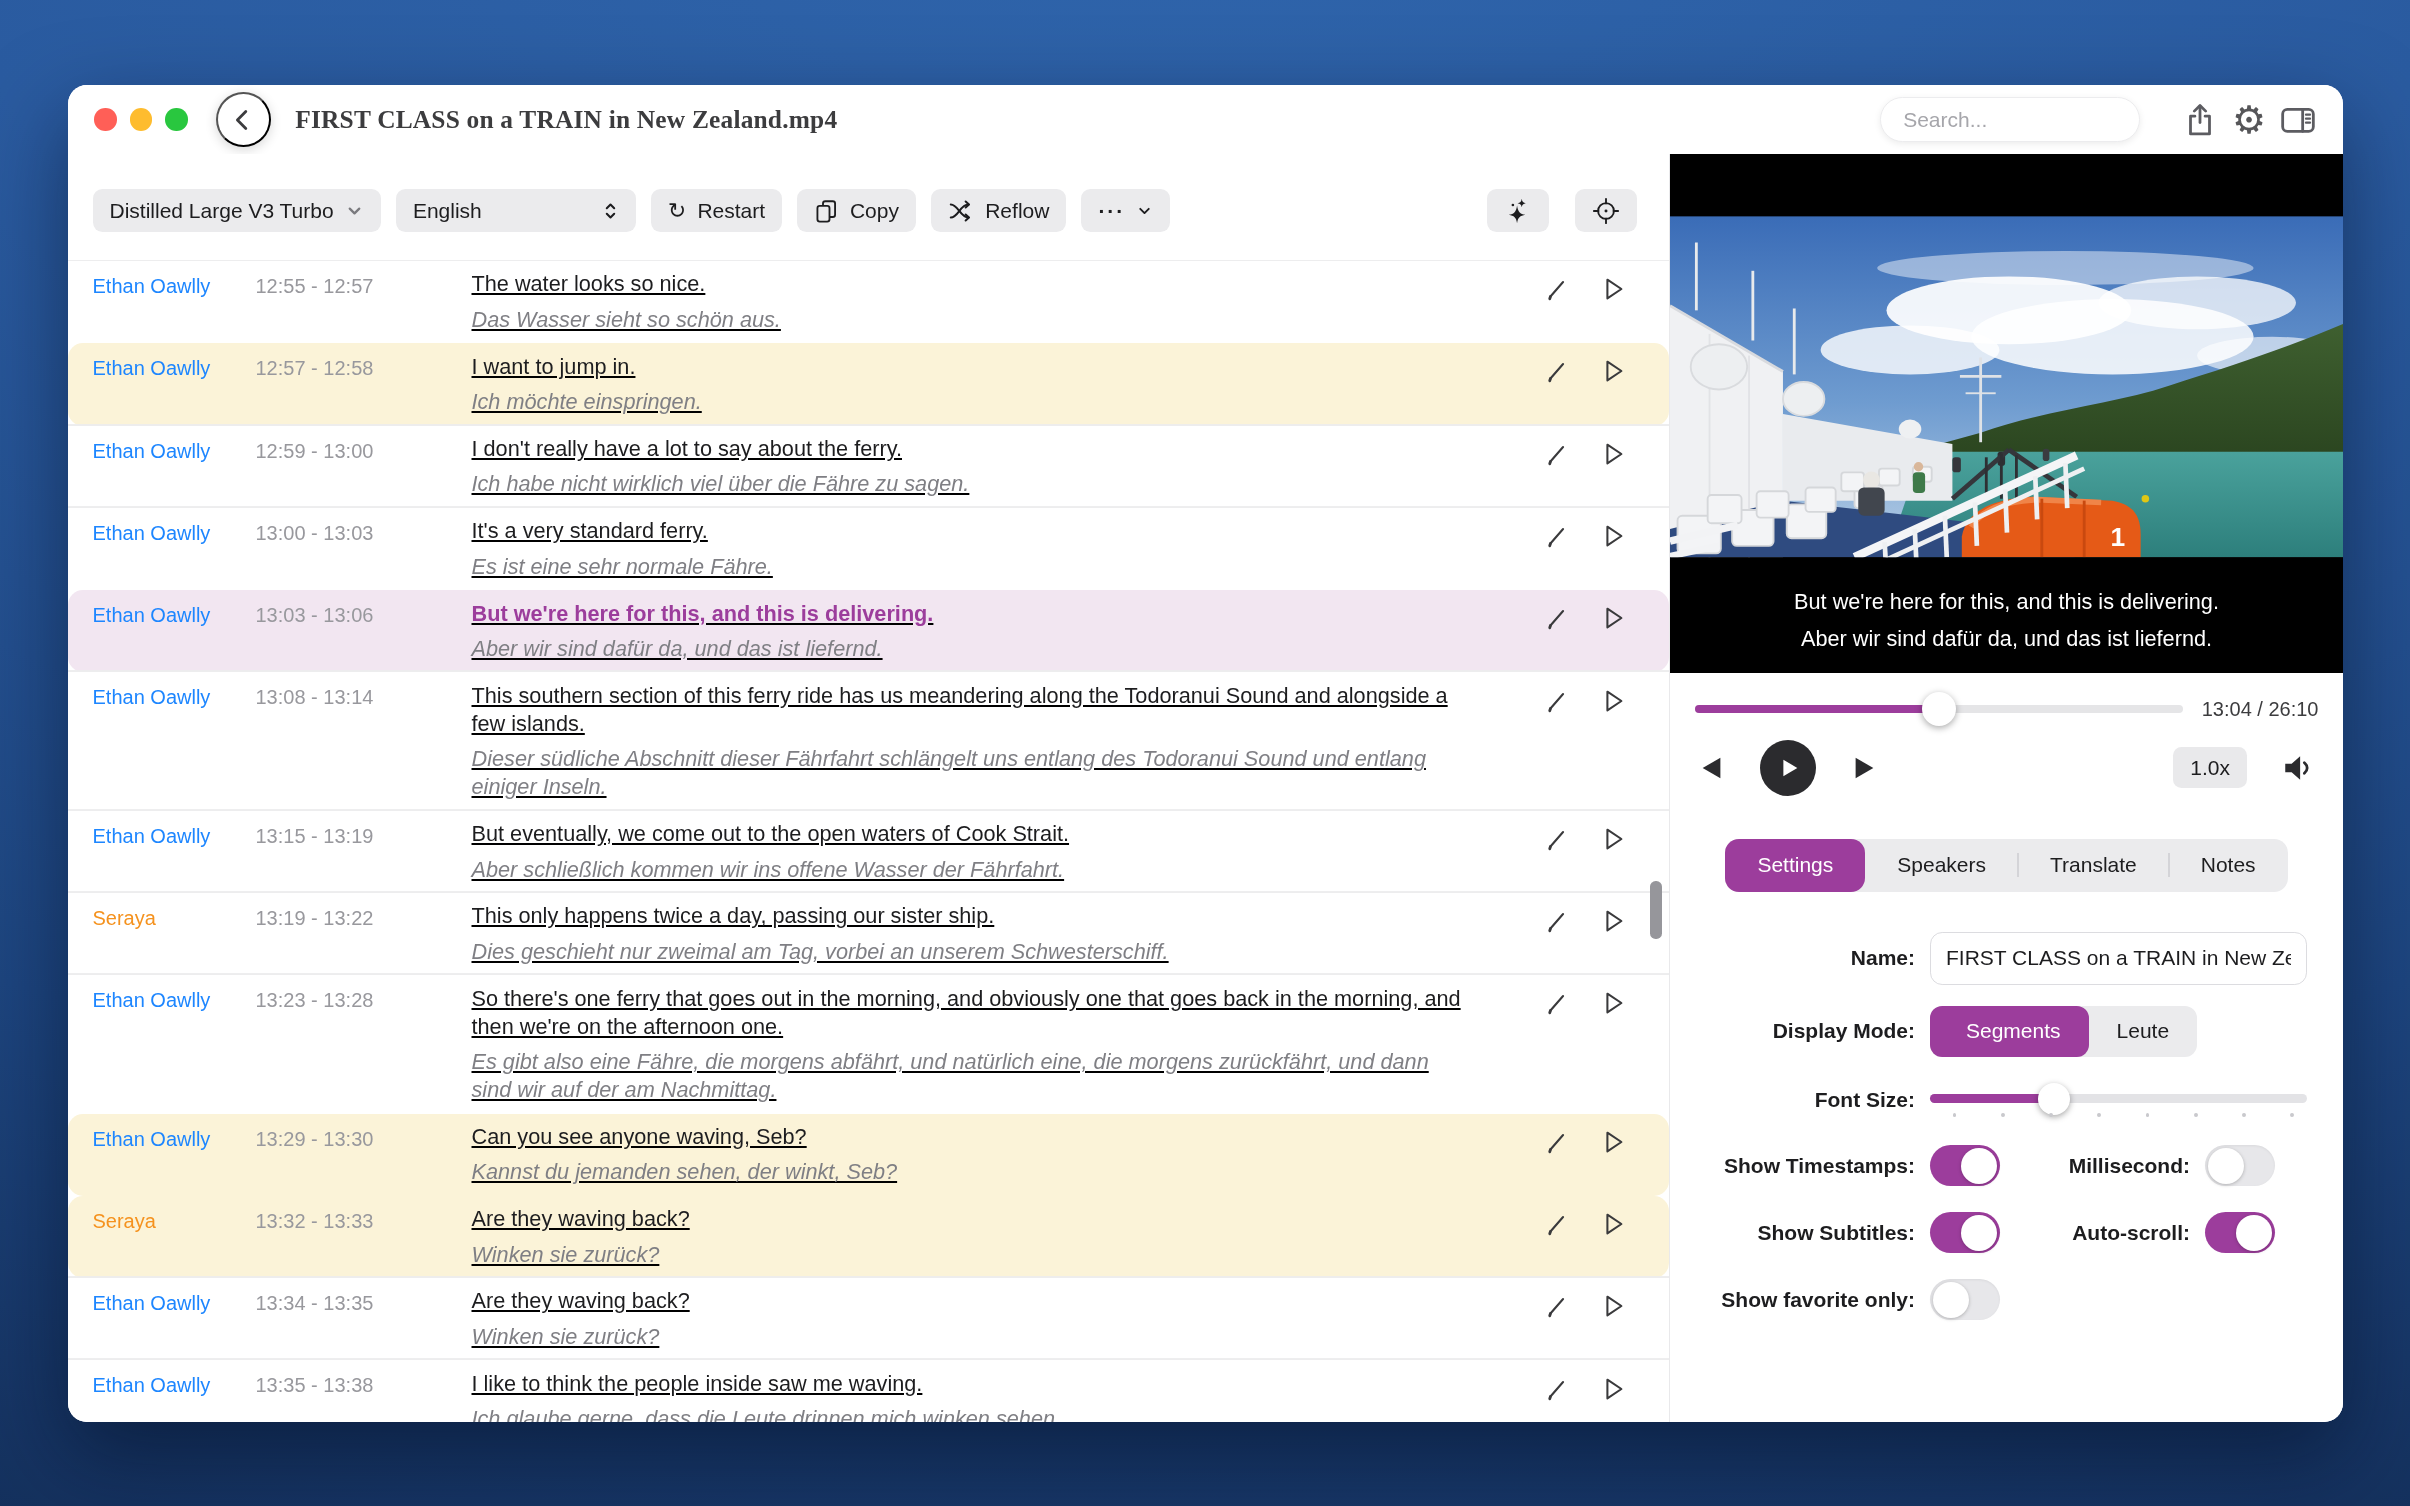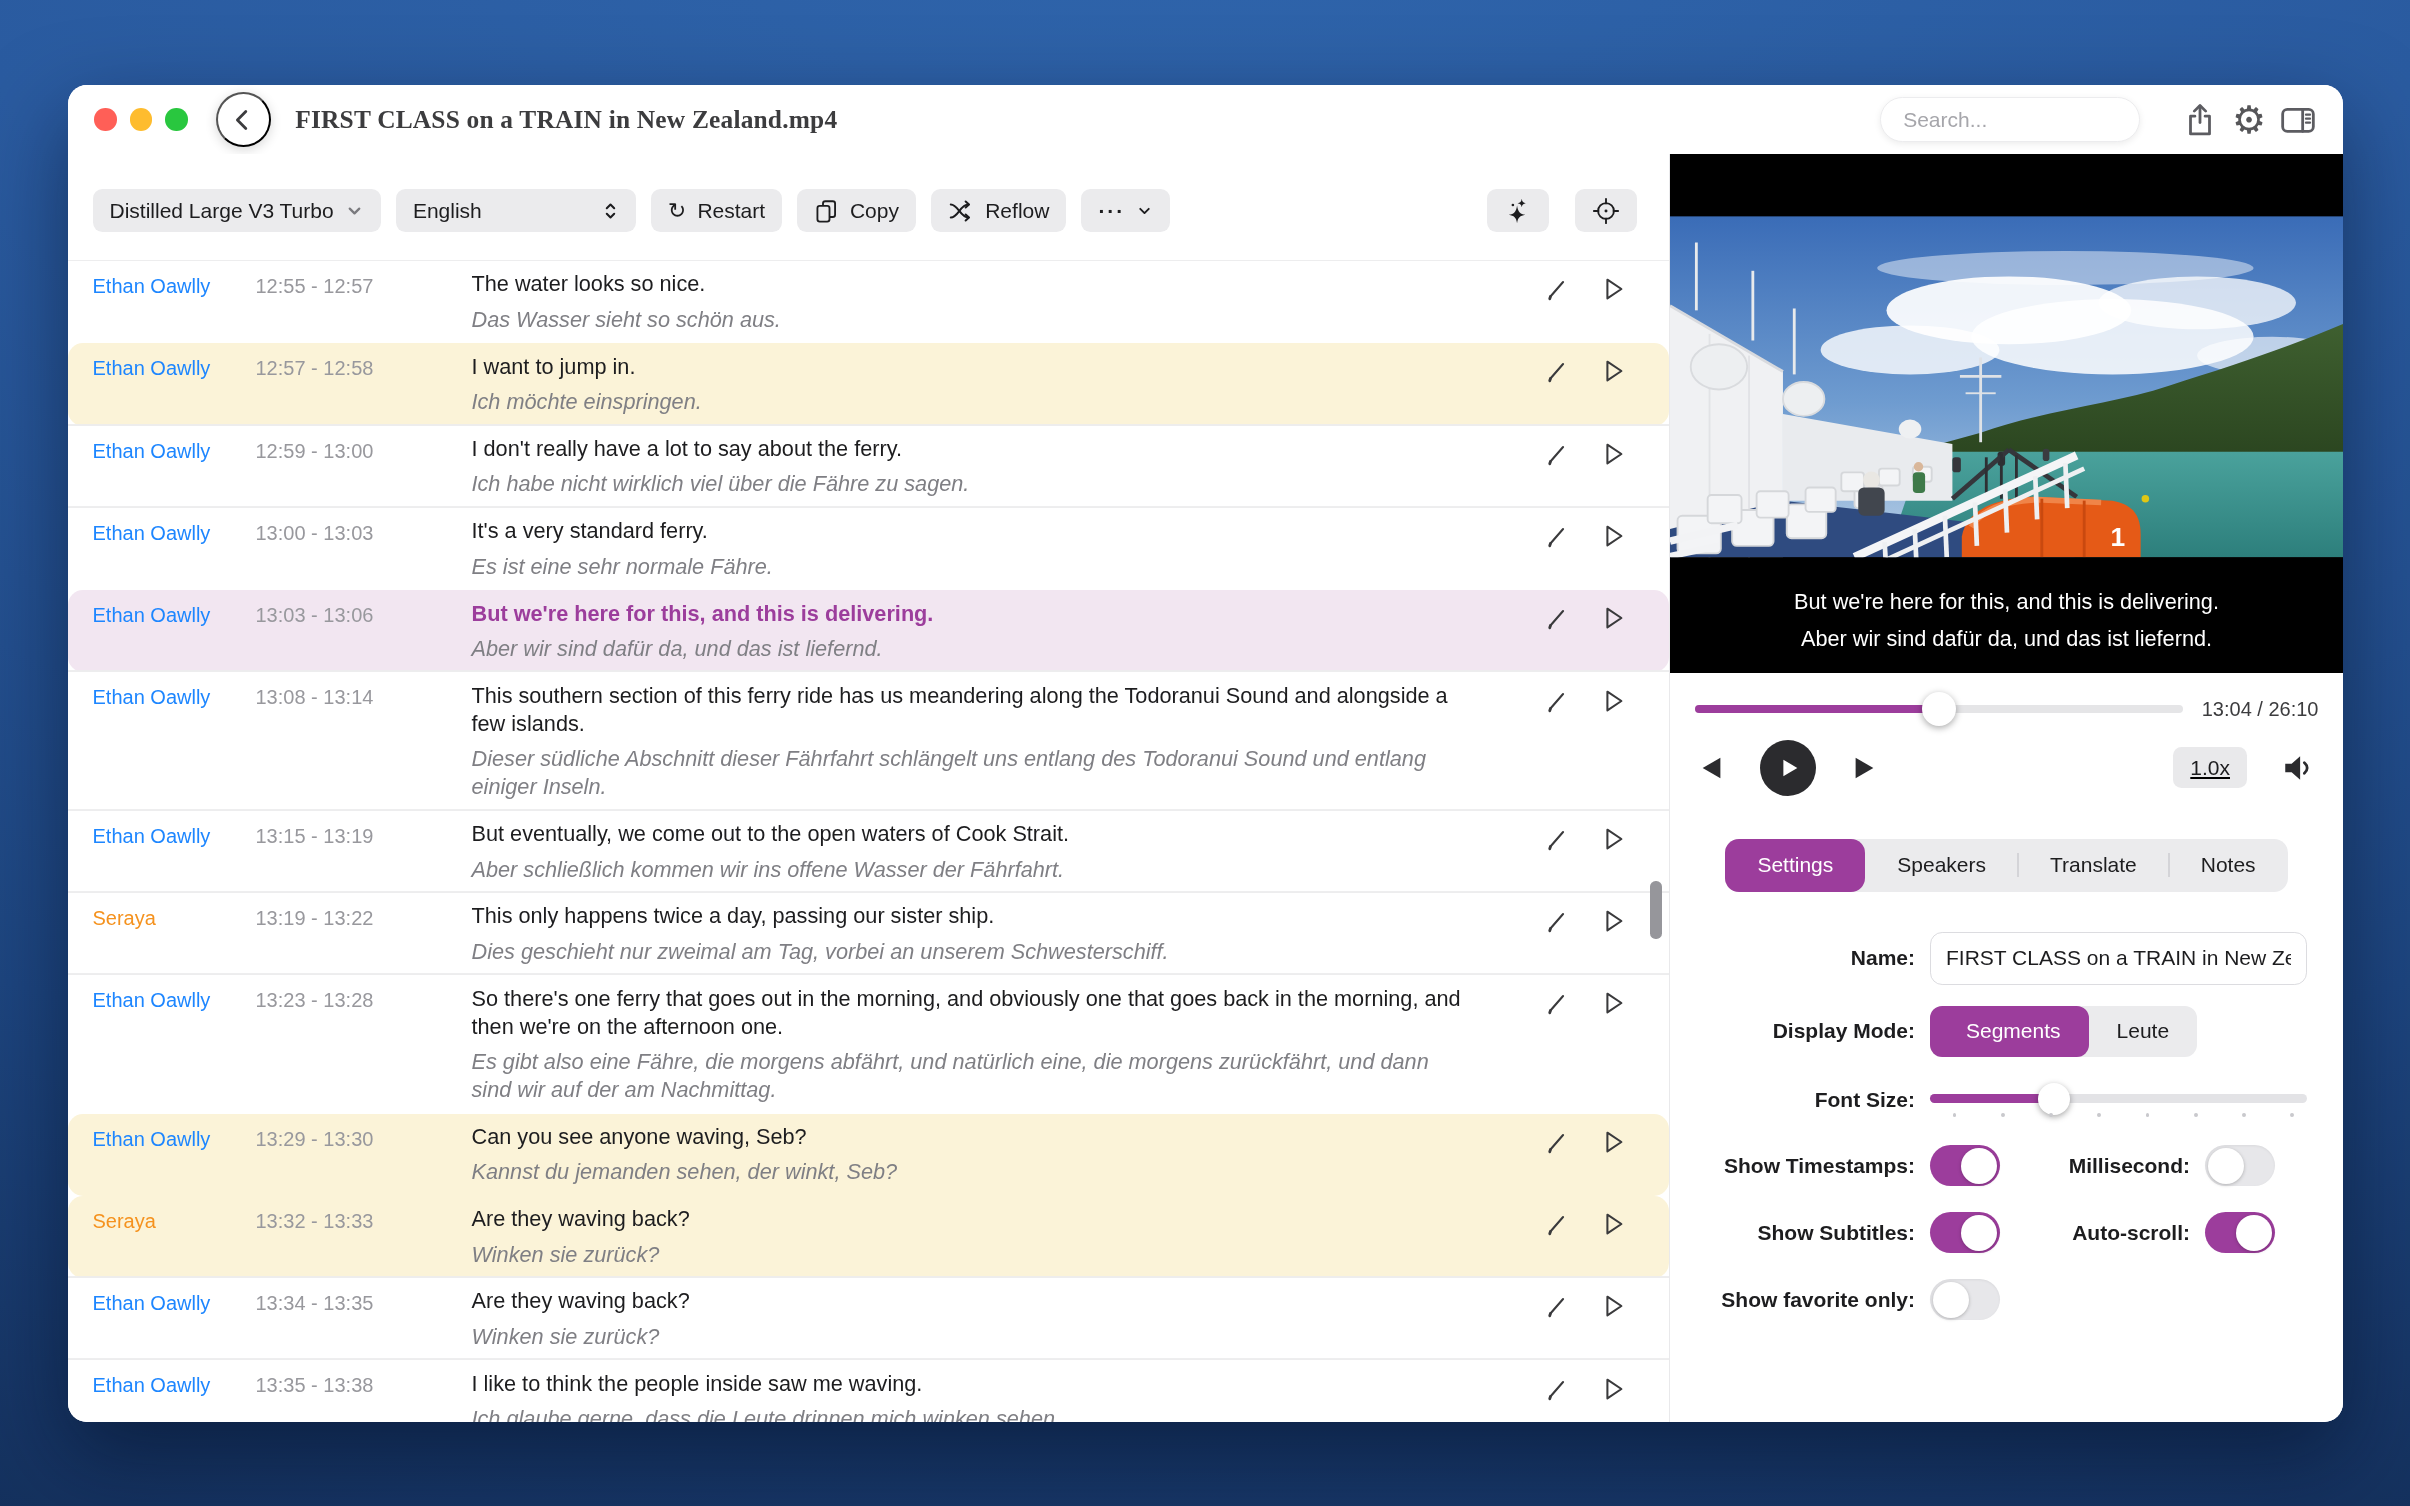--- a/index.html
+++ b/index.html
@@ -38,21 +38,21 @@
   .sqbtn{width:62px;height:43px;background:#ebebed;border:none;border-radius:9.4px;display:flex;align-items:center;justify-content:center;}
 
   .rows{flex:1;overflow:hidden;border-top:1.9px solid #ededee;}
   .t-row{display:grid;grid-template-columns:163px 216px minmax(0,1017px) 1fr;align-items:start;
     padding:9.4px 0 9.4px 24.5px;position:relative;}
   .t-row + .t-row{box-shadow:0 -1.9px 0 #ededee;}
   .t-row.hl-yellow{background:#fbf3d8;border-radius:15px;box-shadow:none;}
   .t-row.hl-active{background:#f2e6f1;border-radius:15px;box-shadow:none;}
   .speaker{font-size:20px;font-weight:500;padding-top:4.7px;}
   .time{font-size:20px;color:#98989d;padding-top:4.7px;}
-  .texts{padding-right:19px;}
+  .texts{padding-right:19px;text-decoration:underline;}
   .en{font-size:21.7px;color:#1d1d1f;line-height:28px;}
   .t-row.hl-active .en{color:var(--accent);font-weight:700;}
   .de{font-size:21.7px;color:#7f7f84;font-style:italic;line-height:28px;margin-top:7.5px;}
   .actions{display:flex;gap:26px;justify-self:end;padding-right:41px;padding-top:3.8px;}
   .icon-btn{background:none;border:none;display:flex;align-items:center;justify-content:center;width:30px;height:30px;}
   .scroll-thumb{position:absolute;right:7.5px;top:727px;width:11.3px;height:58px;border-radius:5.6px;background:#96969b;}
 
   
   .right{flex:1;border-left:1.9px solid #e9e9eb;display:flex;flex-direction:column;background:#fff;}
   .video{height:519px;background:#000;position:relative;flex:none;}
@@ -60,21 +60,21 @@
   .subs{position:absolute;left:0;right:0;bottom:15px;text-align:center;line-height:35px;}
   .subs span{display:inline-block;background:rgba(0,0,0,.48);color:#fff;font-size:21.7px;padding:0 11.3px;border-radius:1.9px;}
 
   .progress-row{display:flex;align-items:center;gap:19px;margin:24.5px 24.5px 0;}
   .ptrack{flex:1;height:8.5px;border-radius:4.7px;background:#e5e5e7;position:relative;}
   .pfill{position:absolute;left:0;top:0;bottom:0;border-radius:4.7px;background:var(--accent);}
   .pthumb{position:absolute;top:50%;width:34px;height:34px;border-radius:50%;background:#fff;
     box-shadow:0 1.9px 7.5px rgba(0,0,0,.35);transform:translate(-50%,-50%);}
   .ptime{font-size:20px;color:#3c3c3e;white-space:nowrap;}
 
-  .controls-row{display:flex;align-items:center;margin:19px 28px 0;gap:34px;text-decoration:underline;}
+  .controls-row{display:flex;align-items:center;margin:19px 28px 0;gap:34px;}
   .ctl{background:none;border:none;display:flex;align-items:center;justify-content:center;}
   .play-btn{width:56px;height:56px;border-radius:50%;background:#2b2b2e;display:flex;align-items:center;justify-content:center;border:none;}
   .ctl-spacer{flex:1;}
   .speed{background:#e9e9eb;border:none;border-radius:8.5px;padding:8.5px 17px;font-size:21px;color:#1d1d1f;font-family:inherit;}
 
   .tabs{margin:43px auto 0;display:flex;align-items:stretch;background:#ebebed;border-radius:14px;height:53px;}
   .tab{display:flex;align-items:center;padding:0 32px;font-size:21px;color:#1d1d1f;position:relative;border-radius:14px;}
   .tab.active{background:var(--accent);color:#fff;}
   .tab:not(.active)+.tab:not(.active)::before{content:"";position:absolute;left:-0.9px;top:14px;width:1.9px;height:24.5px;background:#d4d4d8;}
 

